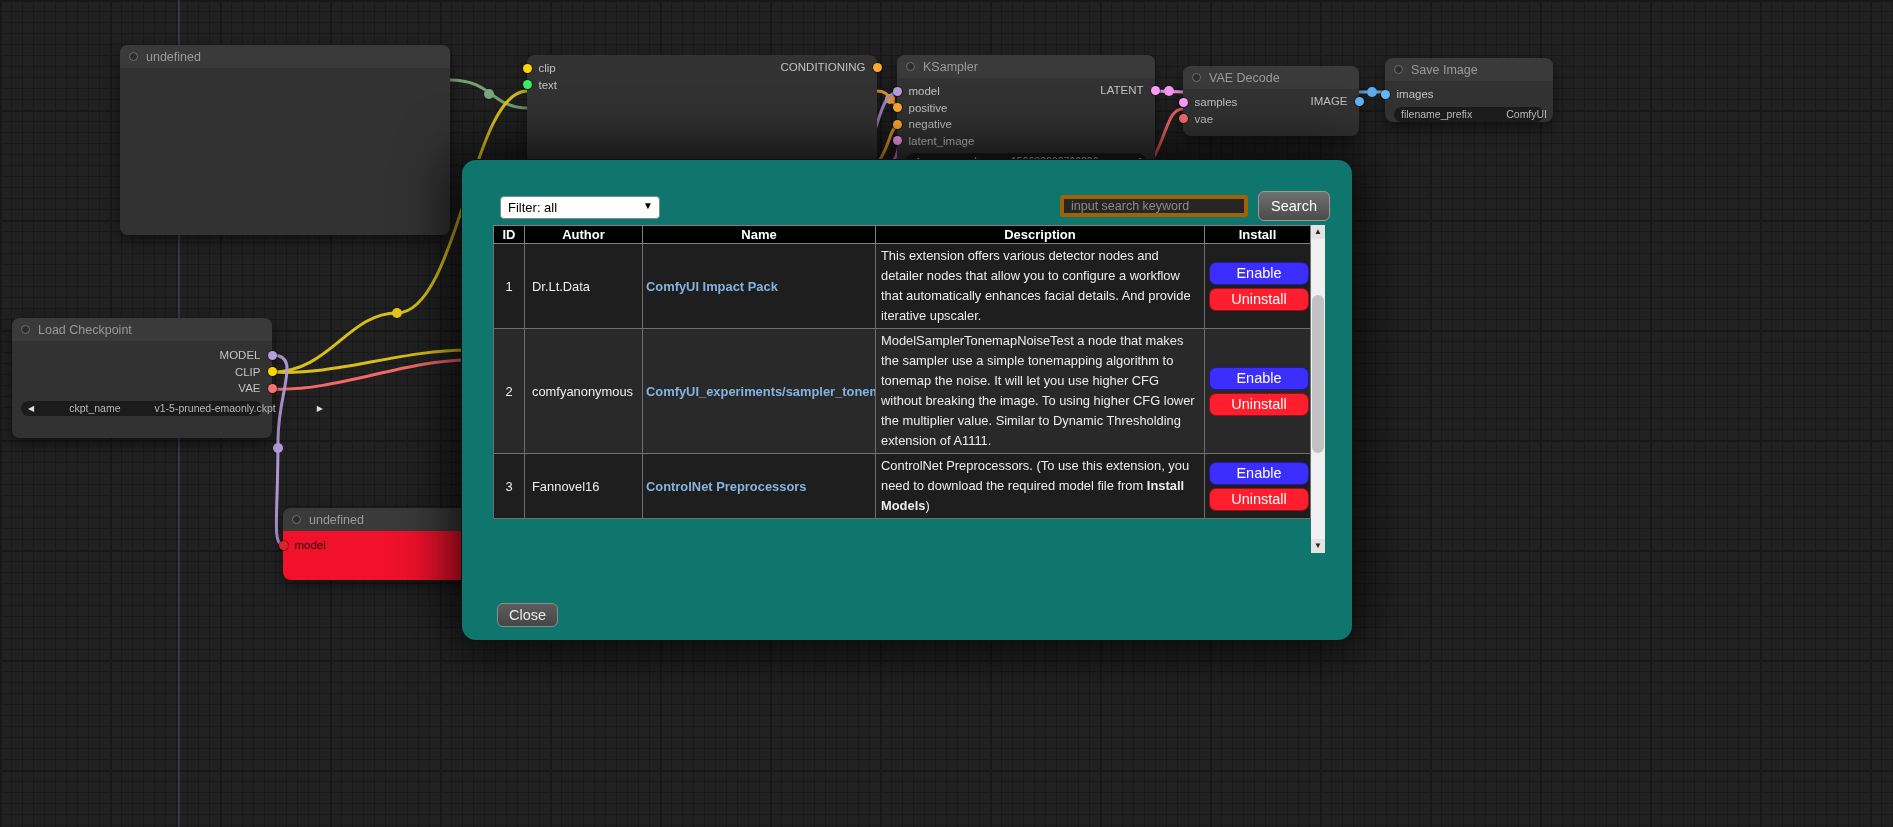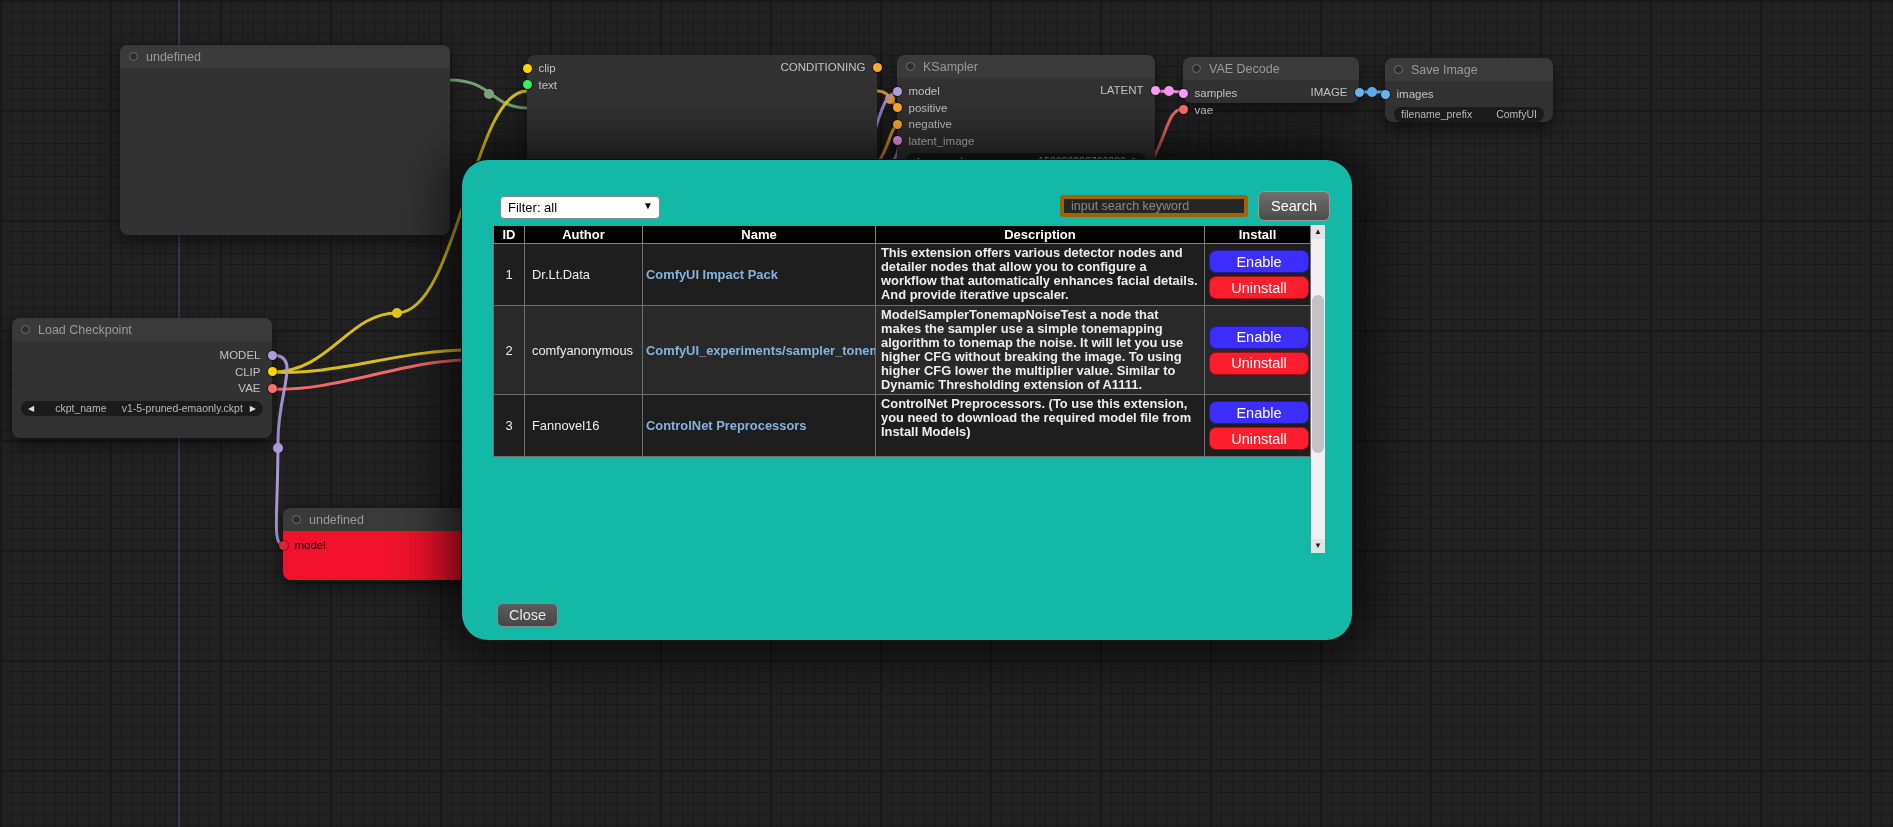--- a/index.html
+++ b/index.html
@@ -38,28 +38,28 @@
   .slot.out .dot { margin-right:-4.5px; margin-left:7px; }
   .slot.abs { position:absolute; right:0; left:0; }
   .slot-label.dark { color:#1c0407; }
   .dot { width:9px; height:9px; border-radius:50%; flex:0 0 9px;
          box-shadow:0 0 0 1px rgba(0,0,0,.35); }
   .c-model{background:#b39ddb}.c-clip{background:#ffd500}.c-vae{background:#ff6e6e}
   .c-cond{background:#ffa931}.c-latent{background:#ff9cf9}.c-image{background:#64b5f6}
   .c-string{background:#36f05e}.c-red{background:#d8252f}
   .widget { display:flex; align-items:center; background:#1b1b1b; border-radius:9px;
             height:15px; margin:4px 9px 0 9px; padding:0 7px; font-size:10.5px; color:#b8b8b8;
-            white-space:nowrap; }
+            white-space:nowrap;gap:34px; }
   .widget .arr { font-size:8px; color:#dcdcdc; }
-  .widget .wlabel { margin-left:21px; flex:1; text-align:left; }
+  .widget .wlabel { margin-left:1px; flex:1; text-align:left; }
   .widget .wvalue { margin-right:7px; }
 
   
   .dialog { position:absolute; left:462px; top:160px; width:890px; height:480px; z-index:10;
-            background:#14b8a6; border-radius:26px;
+            background:#0f766e; border-radius:14px;
             box-shadow:0 0 55px 10px rgba(0,0,0,.78), 0 0 0 1px #1c1c1c; }
   .select-wrap { position:absolute; left:38px; top:36px; width:160px; height:23px; }
   .filter { appearance:none; -webkit-appearance:none; width:100%; height:100%;
             background:#fff; color:#000; border:1px solid #888; border-radius:4px;
             font-size:13px; padding:0 18px 0 7px; font-family:"Liberation Sans",sans-serif; }
   .caret { position:absolute; right:7px; top:4px; font-size:10px; color:#000; pointer-events:none; }
   .search { position:absolute; left:598px; top:35px; width:188px; height:22px;
             background:#262626; border:4px solid #a16207; border-radius:3px;
             color:#cfcfcf; padding:0 7px; font-size:12.5px; font-family:"Liberation Sans",sans-serif; }
   .search::placeholder { color:#8a8a8a; }
@@ -75,21 +75,21 @@
               border-collapse:collapse; table-layout:fixed; }
   table.ext th { background:#000; color:#fff; font-size:13px; font-weight:bold;
                  border:1px solid #808080; height:18px; padding:0 2px; }
   table.ext td { border:1px solid #6f6f6f; color:#ededed; font-size:12.9px; }
   tr.odd  { background:#1e1e1e; }
   tr.even { background:#292929; }
   td.c-id { text-align:center; vertical-align:middle; }
   td.c-author { padding:0 7px; vertical-align:middle; }
   td.c-name { padding:0 3px; vertical-align:middle; overflow:hidden; }
   a.ext-link { color:#85b3e0; font-weight:bold; text-decoration:none; white-space:nowrap; }
-  td.c-desc { padding:2px 5px; line-height:14px; vertical-align:top;font-weight:bold; }
+  td.c-desc { padding:2px 5px; line-height:20px; vertical-align:top; }
   td.c-install { text-align:center; vertical-align:middle; padding:3px 4px; }
   .btn-enable, .btn-uninstall { display:block; width:100px; margin:3px auto; padding:2.5px 0;
       color:#fff; font-size:14.5px; border-radius:7px; border:1px solid rgba(0,0,0,.4); }
   .btn-enable    { background:#3b2eff; }
   .btn-uninstall { background:#ff1e2d; }
 
   .scrollbar { position:absolute; left:849px; top:65px; width:14px; height:328px; background:#f0f0f0; }
   .sb-arrow { position:absolute; left:0; width:14px; height:14px; background:#e3e3e3;
               color:#222; font-size:8px; line-height:14px; text-align:center; }
   .sb-up { top:0; } .sb-down { bottom:0; }
@@ -174,21 +174,21 @@
     </div>
     <div class="widget">
       <span class="arr">◀</span>
       <span class="wlabel">seed</span>
       <span class="wvalue">156680208700286</span>
       <span class="arr">▶</span>
     </div>
   </div>
 </div>
 
-<div class="node" style="left:1183px;top:57px;width:176px;height:46px">
+<div class="node" style="left:1183px;top:66px;width:176px;height:70px">
   <div class="node-title">
     <span class="tdot"></span>
     <span>VAE Decode</span>
   </div>
   <div class="node-body">
     <div class="slot in">
       <span class="dot c-latent"></span>
       <span class="slot-label">samples</span>
     </div>
     <div class="slot in">

